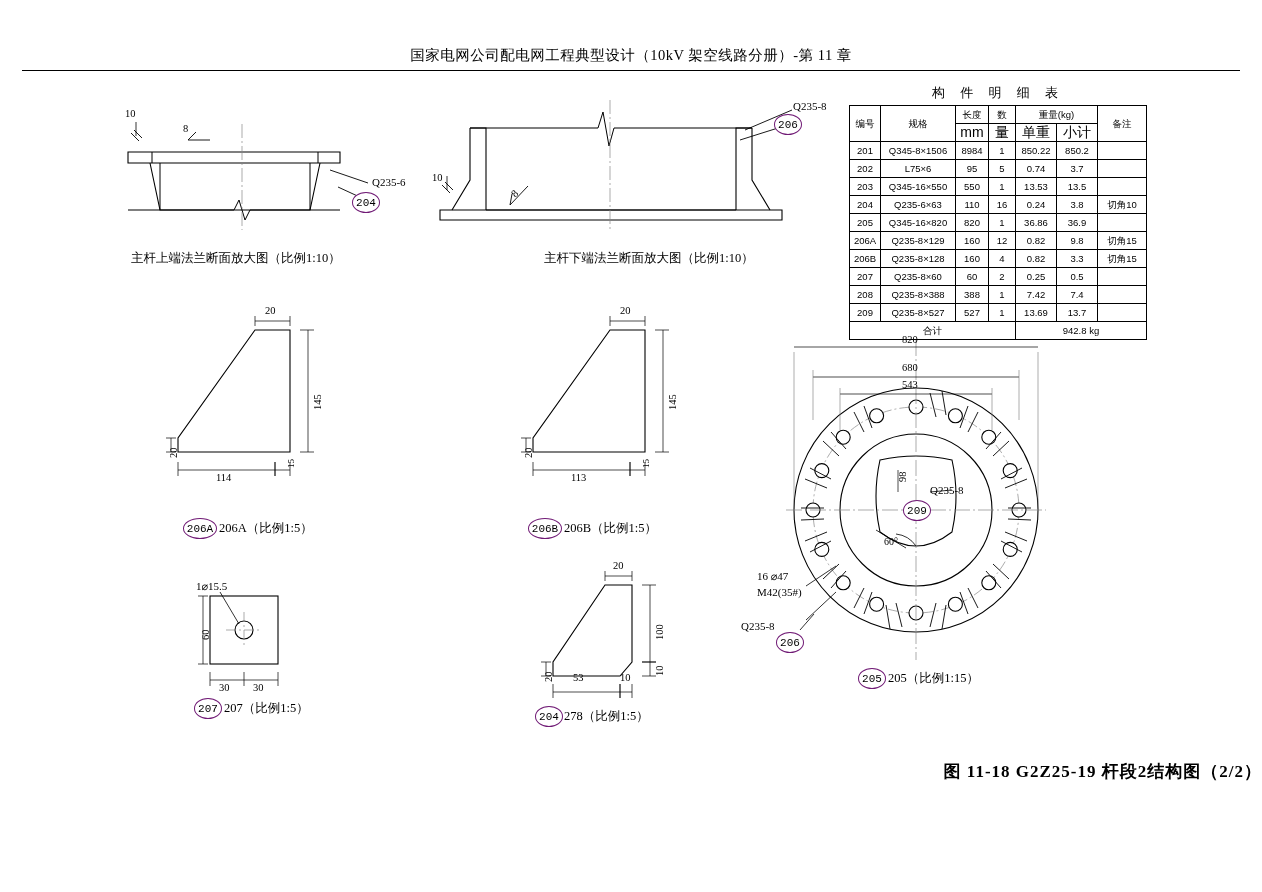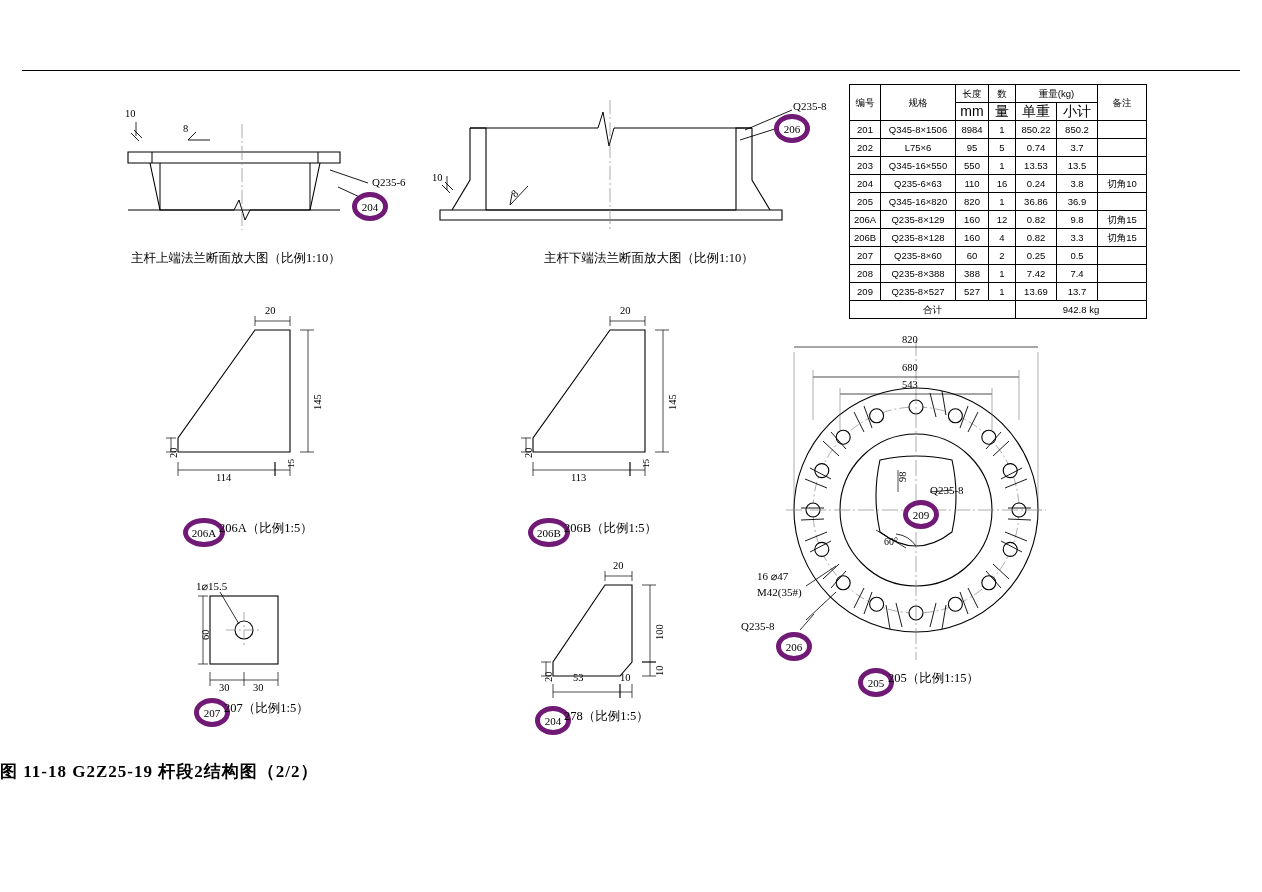--- a/index.html
+++ b/index.html
@@ -16,21 +16,21 @@
     font-size:14.5px;letter-spacing:.5px;
   }
   .hdr-rule{
     position:absolute;top:70px;left:22px;width:1218px;height:0;
     border-top:1px solid #000;
   }
   .footer-page{
     position:absolute;top:812px;left:0;width:1262px;text-align:center;font-size:14px;
   }
   .fig-caption{
-    position:absolute;top:760px;left:0;width:1262px;text-align:left;
+    position:absolute;top:760px;left:0;width:1262px;text-align:right;
     font-size:17px;font-weight:bold;letter-spacing:1px;
   }
 
   
   .bom{position:absolute;left:849px;top:84px;width:298px;}
   .bom-title{
     text-align:center;font-size:13px;letter-spacing:6px;margin-bottom:3px;
   }
   table.bom-tbl{
     border-collapse:collapse;width:298px;font-size:9.5px;
@@ -50,34 +50,36 @@
   .small{font-size:14px;}
 
   
   .lbl{position:absolute;font-size:11px;font-family:"Liberation Serif",serif;white-space:nowrap;}
   .lbl-cn{position:absolute;font-size:12.5px;white-space:nowrap;}
   .dim{position:absolute;font-size:10.5px;font-family:"Liberation Serif",serif;white-space:nowrap;}
   .dimv{position:absolute;font-size:10.5px;font-family:"Liberation Serif",serif;white-space:nowrap;
         transform:rotate(-90deg);transform-origin:left top;}
   .cap{position:absolute;font-size:12.5px;white-space:nowrap;}
   .ball{
-    position:absolute;width:26px;height:19px;border:5px solid #701a75;border-radius:50%;
+    position:absolute;width:26px;height:19px;border:1px solid #701a75;border-radius:50%;
     font-size:11px;display:flex;align-items:center;justify-content:center;
-    font-family:Liberation Serif, serif;background:#fff;
+    font-family:Liberation Mono, monospace;background:#fff;
   }
   svg{position:absolute;left:0;top:0;overflow:visible;}
 </style>
 </head>
 <body>
 
 <div class="page">
 
+  <div class="hdr-title">国家电网公司配电网工程典型设计（10kV 架空线路分册）-第 11 章</div>
   <div class="hdr-rule"></div>
 
   <div class="bom">
+    <div class="bom-title">构 件 明 细 表</div>
     <table class="bom-tbl">
       <tbody>
         <tr>
           <td class="c-no" rowspan="2">编号</td>
           <td class="c-spec" rowspan="2">规格</td>
           <td class="c-len">长度</td>
           <td class="c-qty">数</td>
           <td class="c-w1" colspan="2">重量(kg)</td>
           <td class="c-rem" rowspan="2">备注</td>
         </tr>

